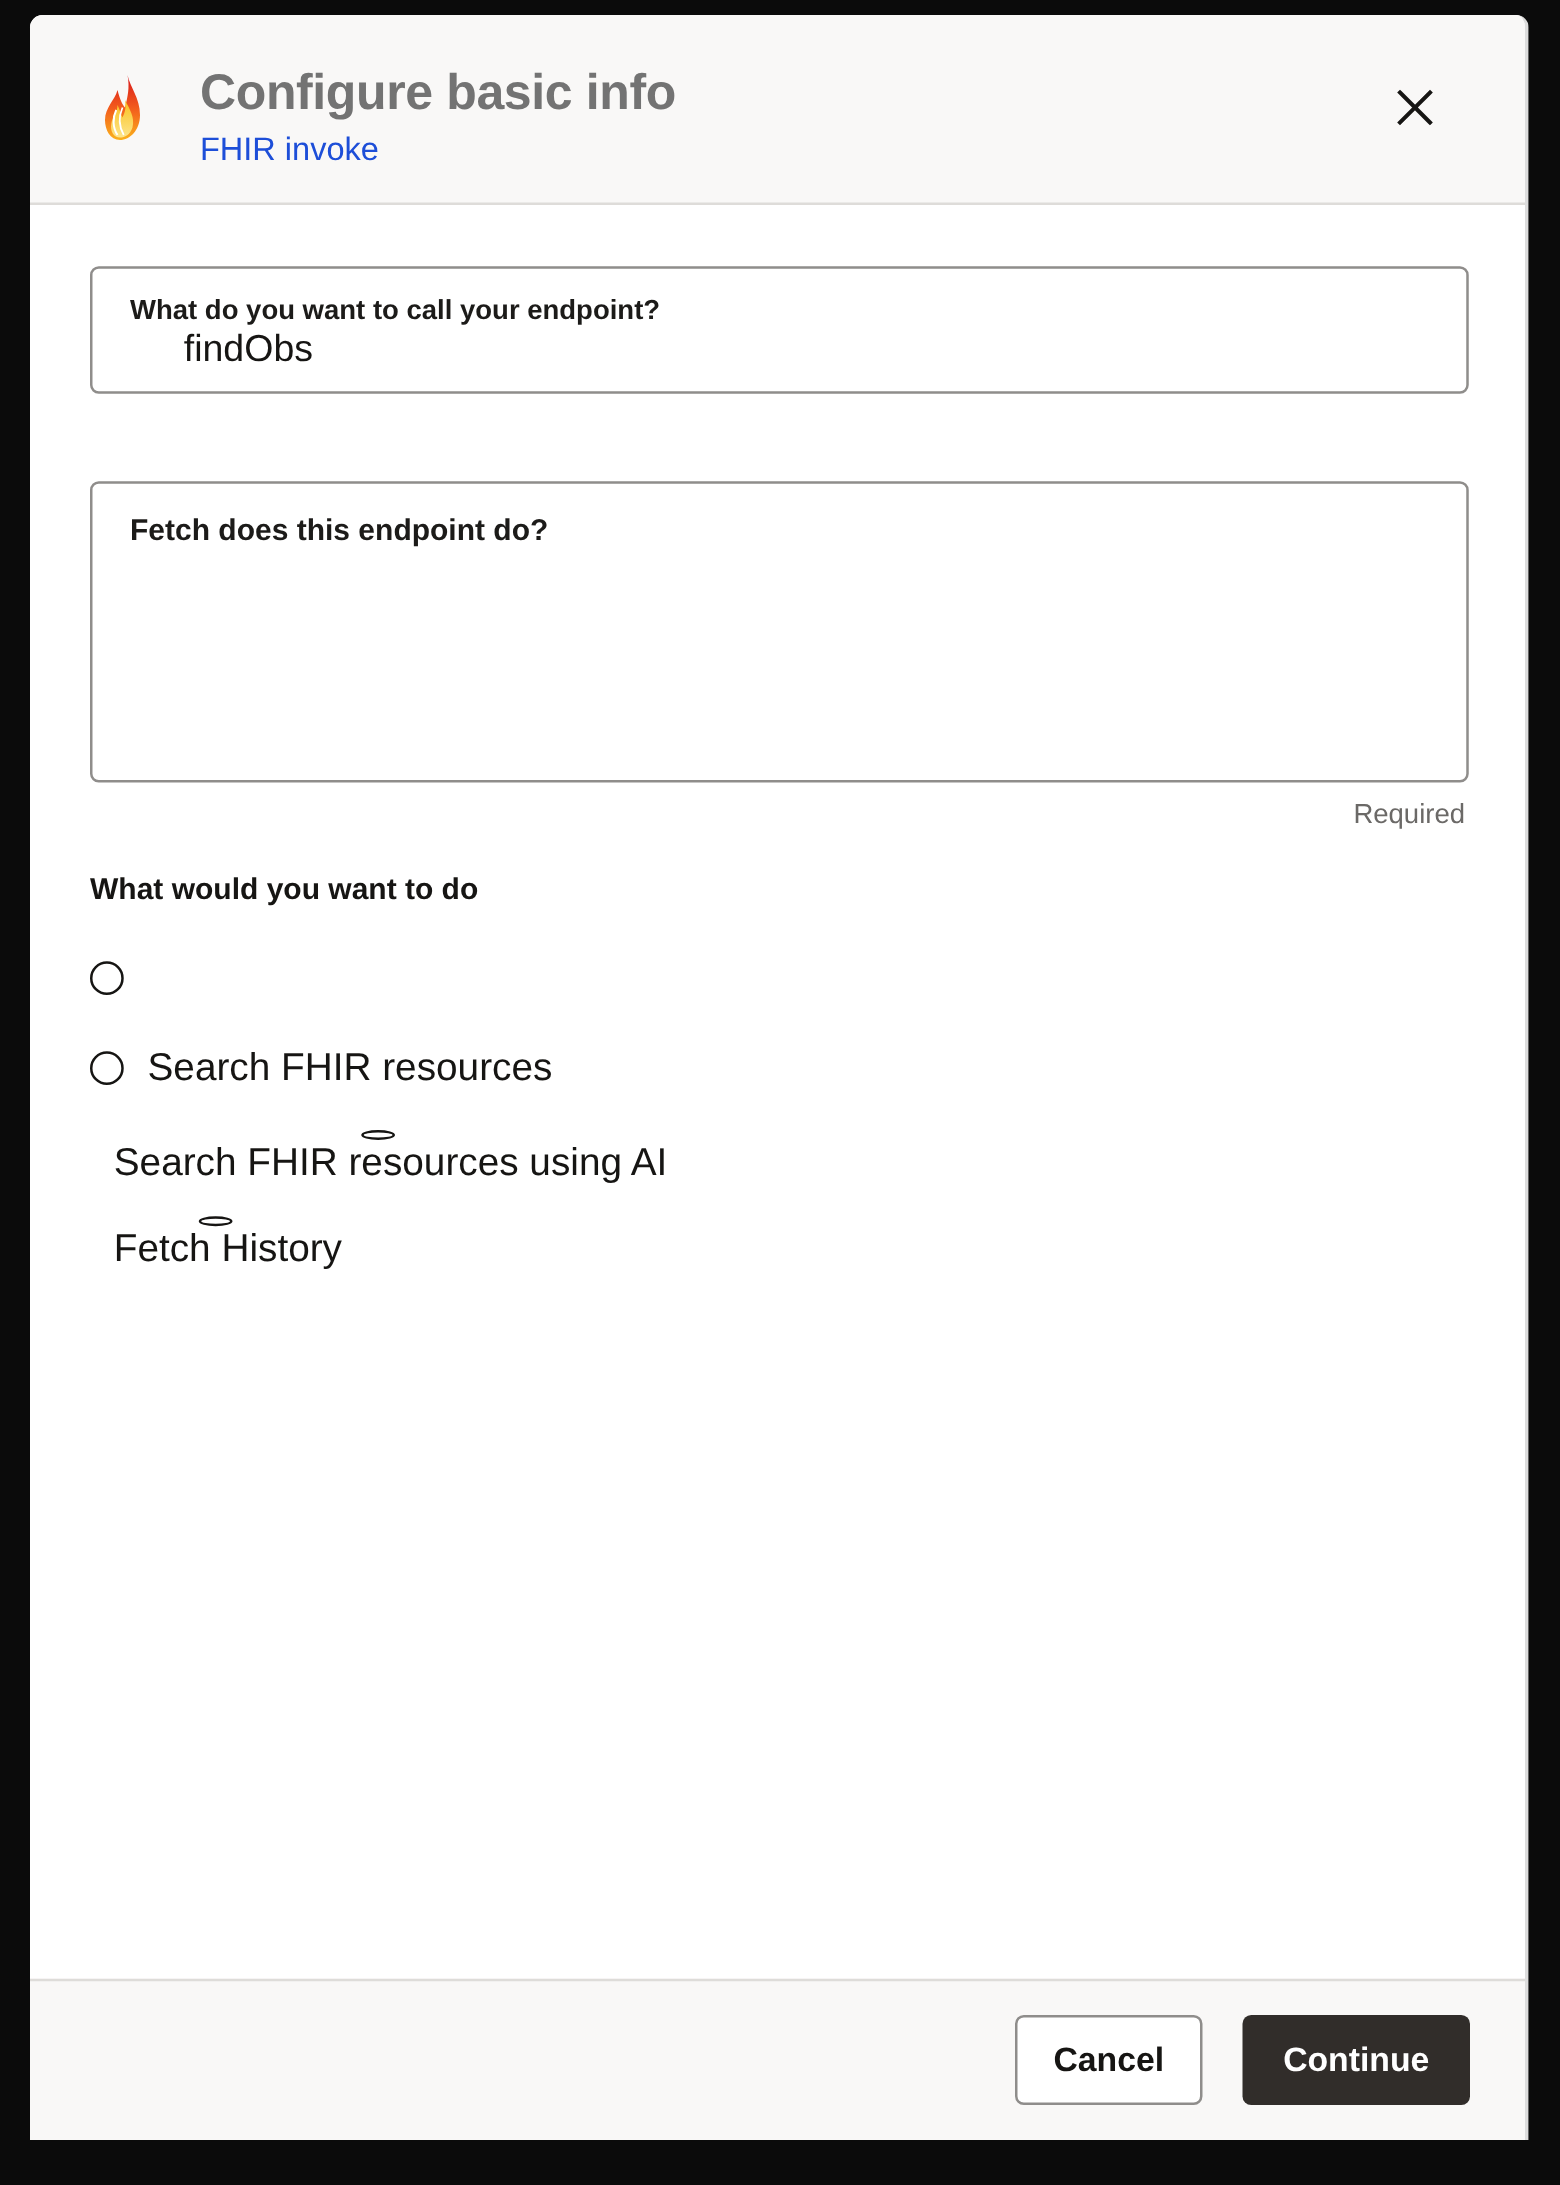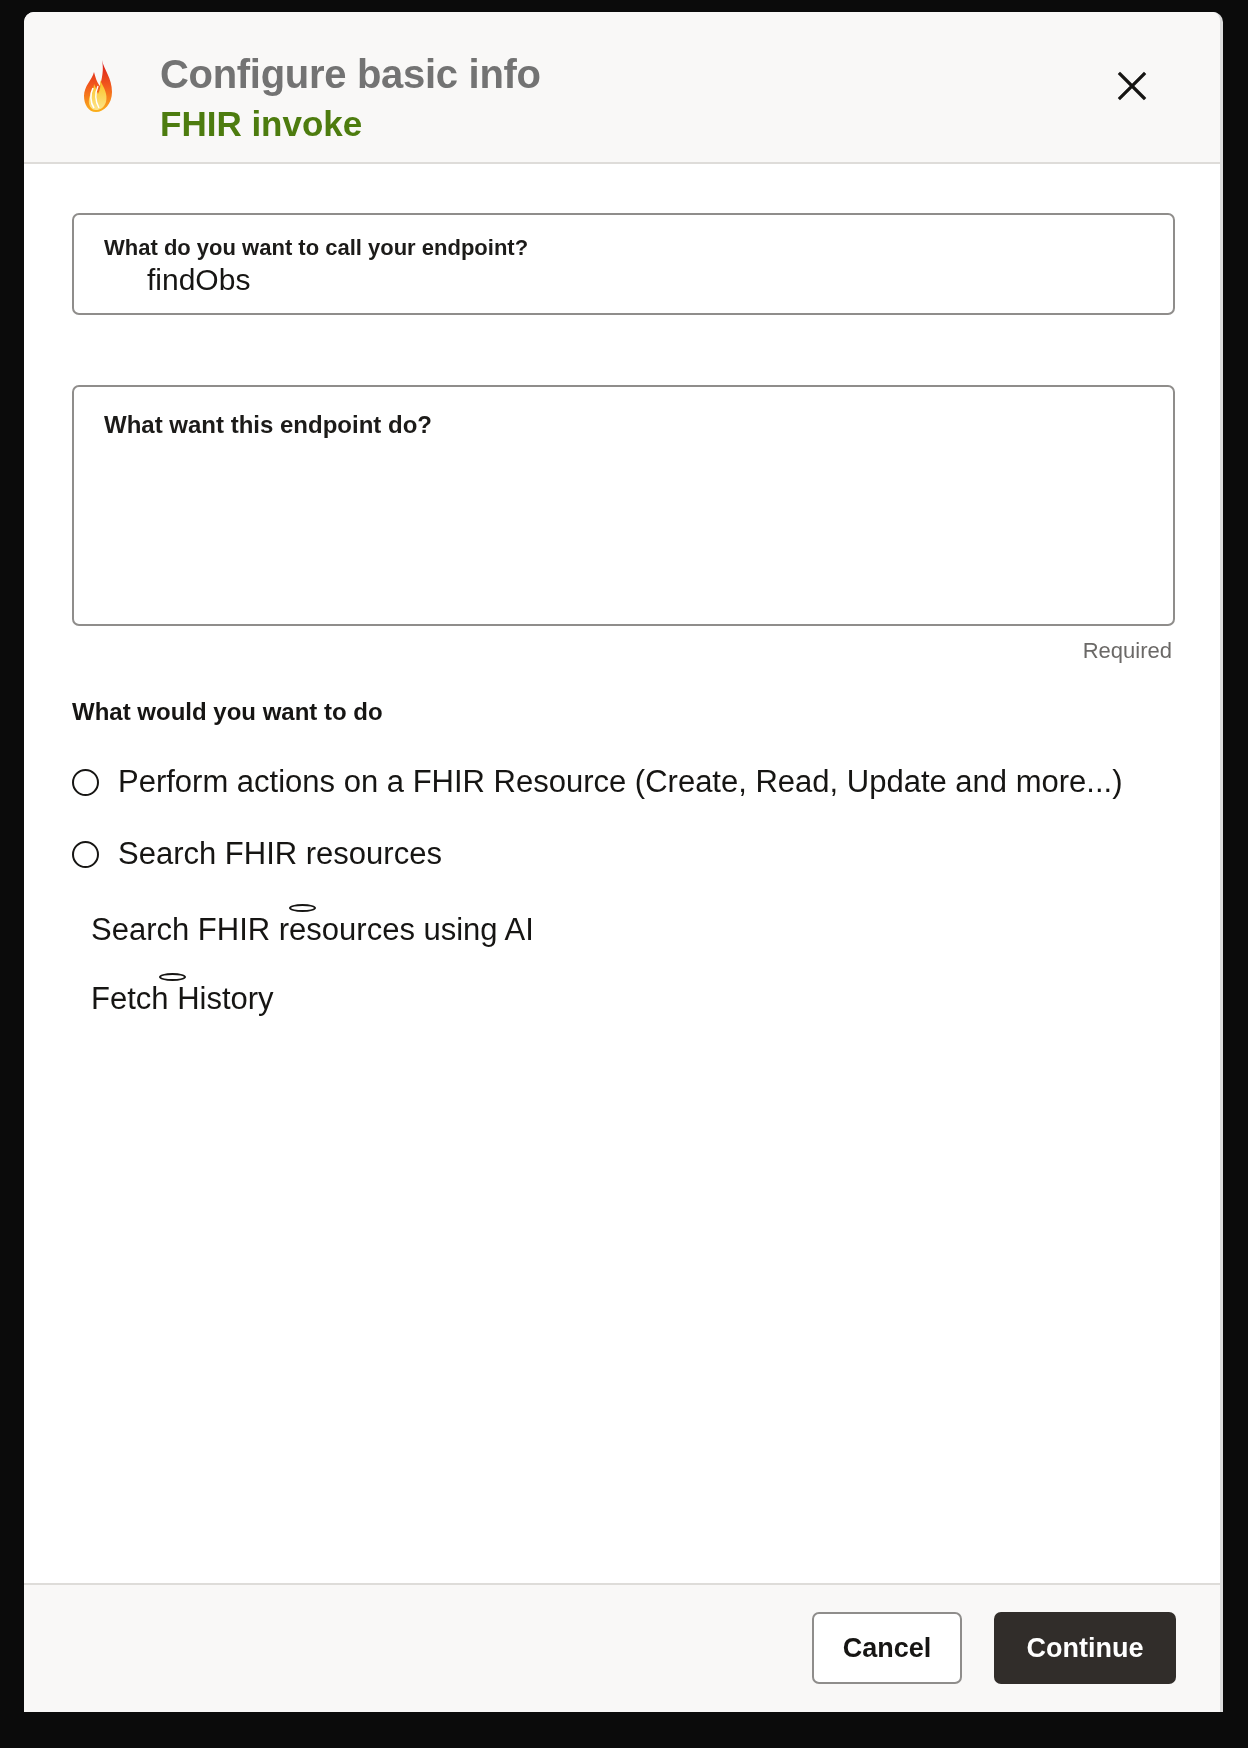--- a/index.html
+++ b/index.html
@@ -15,21 +15,21 @@
   .header {
     position:absolute; left:0; top:0; right:0; height:150px;
     background:#f9f8f7; border-bottom:2px solid #dedcd9;
   }
   .flame { position:absolute; left:58px; top:46px; width:32px; height:56px; }
   .title {
     position:absolute; left:136px; top:40px; font-size:40px; font-weight:bold;
     letter-spacing:-0.3px; color:#737373; white-space:nowrap;
   }
   .subtitle {
-    position:absolute; left:136px; top:92px; font-size:35px; color:#4d7c0f; white-space:nowrap;font-weight:bold;
+    position:absolute; left:136px; top:92px; font-size:26px; color:#1d4ed8; white-space:nowrap;
   }
   .close {
     position:absolute; left:1090px; top:58px; width:36px; height:36px; cursor:pointer;
     display:flex; align-items:center; justify-content:center;
   }
   .field {
     position:absolute; left:48px; width:1103px; box-sizing:border-box;
     border:2px solid #8f8d8b; border-radius:7px; background:#fff;
   }
   .field-1 { top:201px; height:102px; }
@@ -107,31 +107,30 @@
       </span>
     </div>
   </div>
 
   <div class="field field-1">
     <span class="field-label">What do you want to call your endpoint?</span>
     <input class="field-value" type="text" value="findObs" style="">
   </div>
 
   <div class="field field-2">
-    <span class="field-label">What want this endpoint do?</span>
+    <span class="field-label">Fetch does this endpoint do?</span>
     <textarea class="field-value" style=""></textarea>
   </div>
   <div class="required">Required</div>
 
   <div class="section-label">What would you want to do</div>
 
   <div class="radio-list">
     <div class="radio-item" style="top:0px;">
       <span class="radio-circle"></span>
-      <span class="radio-label">Perform actions on a FHIR Resource (Create, Read, Update and more...)</span>
     </div>
     <div class="radio-item" style="top:72px;">
       <span class="radio-circle"></span>
       <span class="radio-label">Search FHIR resources</span>
     </div>
     <div class="radio-item" style="top:144px;flex-direction:column;">
       <span class="radio-circle"></span>
       <span class="radio-label">Search FHIR resources using AI</span>
     </div>
     <div class="radio-item" style="top:213px;flex-direction:column;">

